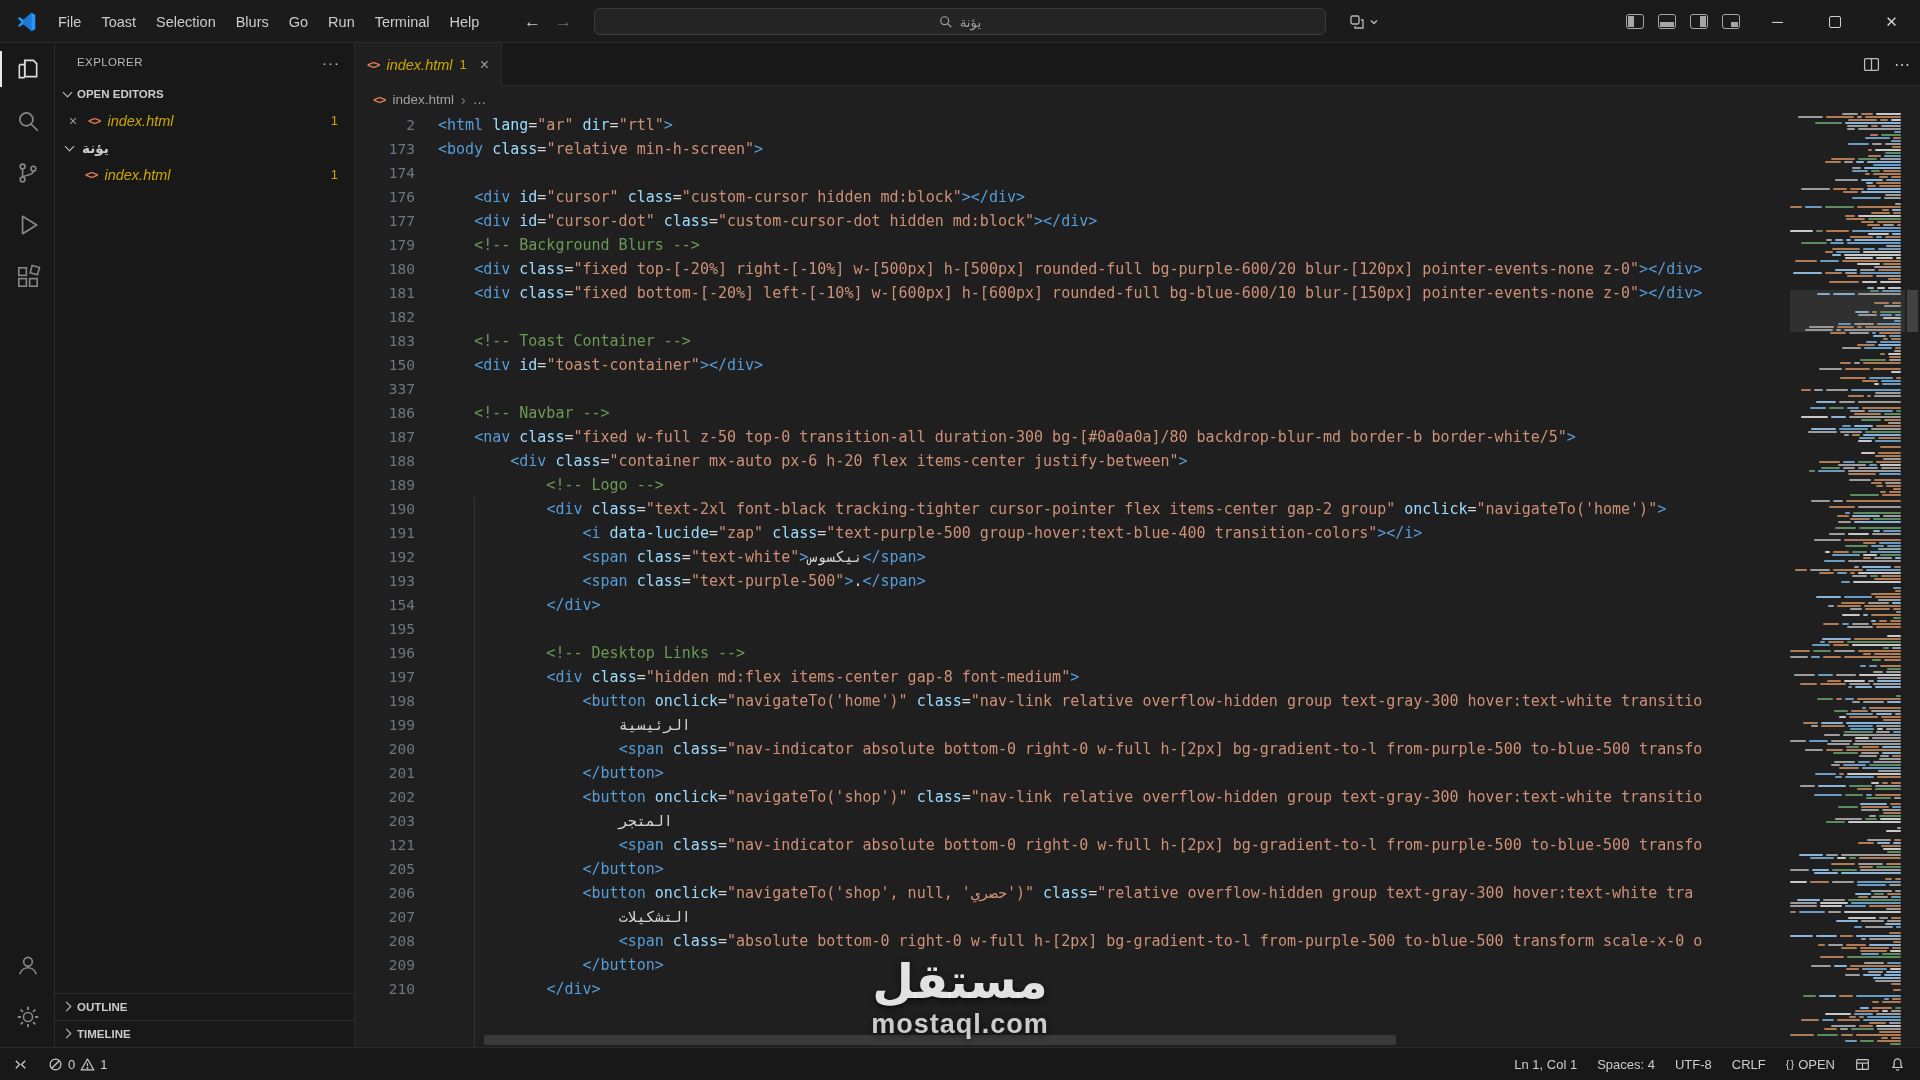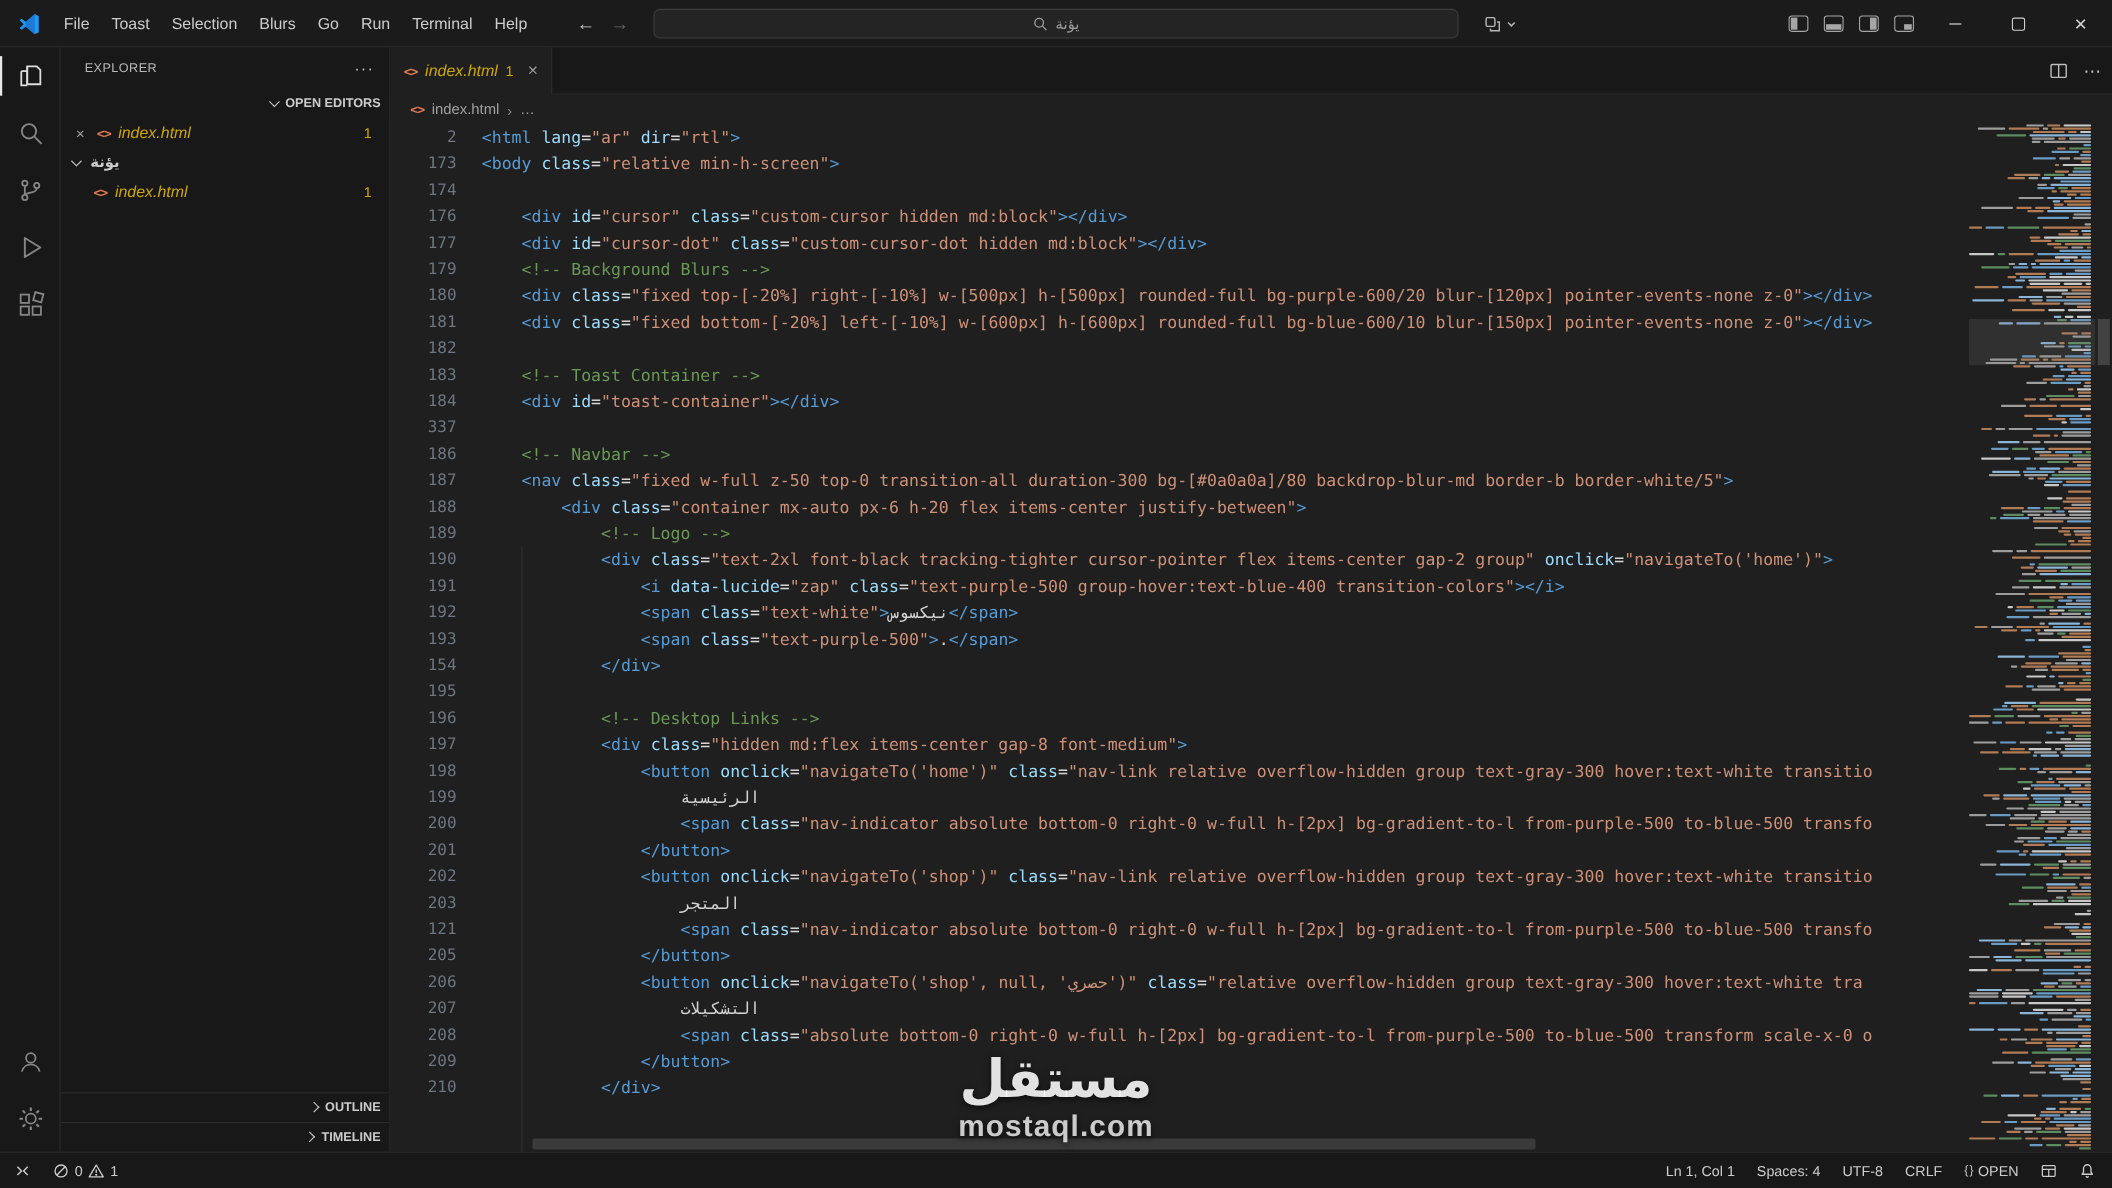--- a/index.html
+++ b/index.html
@@ -32,21 +32,21 @@
   .activitybar { position:absolute; top:43px; left:0; width:55px; bottom:33px; background:#181818; border-right:1px solid #2b2b2b; z-index:40; }
   .ab-item { width:55px; height:52px; display:flex; align-items:center; justify-content:center; position:relative; cursor:pointer; }
   .ab-item.active::before { content:""; position:absolute; left:0; top:8px; bottom:8px; width:2px; background:#e7e7e7; }
   .ab-bottom { position:absolute; bottom:4px; left:0; width:55px; }
   svg.icon { display:block; }
 
   
   .sidebar { position:absolute; top:43px; left:55px; width:300px; bottom:33px; background:#181818; border-right:1px solid #2b2b2b; font-size:14.5px; }
   .sb-header { height:38px; display:flex; align-items:center; justify-content:space-between; padding:0 14px 0 22px; font-size:11.5px; letter-spacing:.4px; color:#b8b8b8; }
   .sb-ellipsis { color:#c0c0c0; font-size:15px; letter-spacing:1px; }
-  .sb-section { height:26px; display:flex; align-items:center; gap:4px; padding:0 8px; font-weight:bold; font-size:11.5px; color:#cccccc; cursor:pointer;justify-content:flex-end; }
+  .sb-section { height:26px; display:flex; align-items:center; gap:4px; padding:0 8px; font-weight:bold; font-size:11.5px; color:#cccccc; cursor:pointer; }
   .sb-row { height:27px; display:flex; align-items:center; gap:7px; padding:0 10px; color:#cccccc; cursor:pointer; position:relative; }
   .file-warn { color:#cca700; font-style:italic; }
   .badge-warn { position:absolute; right:16px; color:#cca700; font-size:13px; }
   .close-x { color:#9d9d9d; font-size:14px; width:16px; text-align:center; }
   .html-glyph { color:#e07b53; font-weight:bold; font-size:12px; font-family:"DejaVu Sans Mono",monospace; letter-spacing:-1px; }
   .chev { width:10px; height:10px; position:relative; flex:0 0 10px; }
   .chev::before { content:""; position:absolute; width:6px; height:6px; border-right:1.4px solid #c5c5c5; border-bottom:1.4px solid #c5c5c5; top:0px; left:1px; transform:rotate(45deg); }
   .chev.right::before { transform:rotate(-45deg); top:1px; left:0; }
   .folder-name { font-weight:bold; font-size:13.5px; }
   .sidebar-bottom { position:absolute; bottom:0; left:0; right:0; }
@@ -280,21 +280,21 @@
           <div class="code-line"><span class="gutter">2</span><span class="line-content"><span class="tk-tag">&lt;html</span><span class="tk-attr"> lang</span><span class="tk-op">=</span><span class="tk-str">"ar"</span><span class="tk-attr"> dir</span><span class="tk-op">=</span><span class="tk-str">"rtl"</span><span class="tk-tag">&gt;</span></span></div>
           <div class="code-line"><span class="gutter">173</span><span class="line-content"><span class="tk-tag">&lt;body</span><span class="tk-attr"> class</span><span class="tk-op">=</span><span class="tk-str">"relative min-h-screen"</span><span class="tk-tag">&gt;</span></span></div>
           <div class="code-line"><span class="gutter">174</span><span class="line-content"></span></div>
           <div class="code-line"><span class="gutter">176</span><span class="line-content"><span class="tk-txt">    </span><span class="tk-tag">&lt;div</span><span class="tk-attr"> id</span><span class="tk-op">=</span><span class="tk-str">"cursor"</span><span class="tk-attr"> class</span><span class="tk-op">=</span><span class="tk-str">"custom-cursor hidden md:block"</span><span class="tk-tag">&gt;&lt;/div&gt;</span></span></div>
           <div class="code-line"><span class="gutter">177</span><span class="line-content"><span class="tk-txt">    </span><span class="tk-tag">&lt;div</span><span class="tk-attr"> id</span><span class="tk-op">=</span><span class="tk-str">"cursor-dot"</span><span class="tk-attr"> class</span><span class="tk-op">=</span><span class="tk-str">"custom-cursor-dot hidden md:block"</span><span class="tk-tag">&gt;&lt;/div&gt;</span></span></div>
           <div class="code-line"><span class="gutter">179</span><span class="line-content"><span class="tk-com">    &lt;!-- Background Blurs --&gt;</span></span></div>
           <div class="code-line"><span class="gutter">180</span><span class="line-content"><span class="tk-txt">    </span><span class="tk-tag">&lt;div</span><span class="tk-attr"> class</span><span class="tk-op">=</span><span class="tk-str">"fixed top-[-20%] right-[-10%] w-[500px] h-[500px] rounded-full bg-purple-600/20 blur-[120px] pointer-events-none z-0"</span><span class="tk-tag">&gt;&lt;/div&gt;</span></span></div>
           <div class="code-line"><span class="gutter">181</span><span class="line-content"><span class="tk-txt">    </span><span class="tk-tag">&lt;div</span><span class="tk-attr"> class</span><span class="tk-op">=</span><span class="tk-str">"fixed bottom-[-20%] left-[-10%] w-[600px] h-[600px] rounded-full bg-blue-600/10 blur-[150px] pointer-events-none z-0"</span><span class="tk-tag">&gt;&lt;/div&gt;</span></span></div>
           <div class="code-line"><span class="gutter">182</span><span class="line-content"></span></div>
           <div class="code-line"><span class="gutter">183</span><span class="line-content"><span class="tk-com">    &lt;!-- Toast Container --&gt;</span></span></div>
-          <div class="code-line"><span class="gutter">184</span><span class="line-content"><span class="tk-txt">    </span><span class="tk-tag">&lt;div</span><span class="tk-attr"> id</span><span class="tk-op">=</span><span class="tk-str">"toast-container"</span><span class="tk-tag">&gt;&lt;/div&gt;</span></span></div>
+          <div class="code-line"><span class="gutter">150</span><span class="line-content"><span class="tk-txt">    </span><span class="tk-tag">&lt;div</span><span class="tk-attr"> id</span><span class="tk-op">=</span><span class="tk-str">"toast-container"</span><span class="tk-tag">&gt;&lt;/div&gt;</span></span></div>
           <div class="code-line"><span class="gutter">337</span><span class="line-content"></span></div>
           <div class="code-line"><span class="gutter">186</span><span class="line-content"><span class="tk-com">    &lt;!-- Navbar --&gt;</span></span></div>
           <div class="code-line"><span class="gutter">187</span><span class="line-content"><span class="tk-txt">    </span><span class="tk-tag">&lt;nav</span><span class="tk-attr"> class</span><span class="tk-op">=</span><span class="tk-str">"fixed w-full z-50 top-0 transition-all duration-300 bg-[#0a0a0a]/80 backdrop-blur-md border-b border-white/5"</span><span class="tk-tag">&gt;</span></span></div>
           <div class="code-line"><span class="gutter">188</span><span class="line-content"><span class="tk-txt">        </span><span class="tk-tag">&lt;div</span><span class="tk-attr"> class</span><span class="tk-op">=</span><span class="tk-str">"container mx-auto px-6 h-20 flex items-center justify-between"</span><span class="tk-tag">&gt;</span></span></div>
           <div class="code-line"><span class="gutter">189</span><span class="line-content"><span class="tk-com">            &lt;!-- Logo --&gt;</span></span></div>
           <div class="code-line"><span class="gutter">190</span><span class="line-content"><span class="tk-txt">            </span><span class="tk-tag">&lt;div</span><span class="tk-attr"> class</span><span class="tk-op">=</span><span class="tk-str">"text-2xl font-black tracking-tighter cursor-pointer flex items-center gap-2 group"</span><span class="tk-attr"> onclick</span><span class="tk-op">=</span><span class="tk-str">"navigateTo('home')"</span><span class="tk-tag">&gt;</span></span></div>
           <div class="code-line"><span class="gutter">191</span><span class="line-content"><span class="tk-txt">                </span><span class="tk-tag">&lt;i</span><span class="tk-attr"> data-lucide</span><span class="tk-op">=</span><span class="tk-str">"zap"</span><span class="tk-attr"> class</span><span class="tk-op">=</span><span class="tk-str">"text-purple-500 group-hover:text-blue-400 transition-colors"</span><span class="tk-tag">&gt;&lt;/i&gt;</span></span></div>
           <div class="code-line"><span class="gutter">192</span><span class="line-content"><span class="tk-txt">                </span><span class="tk-tag">&lt;span</span><span class="tk-attr"> class</span><span class="tk-op">=</span><span class="tk-str">"text-white"</span><span class="tk-tag">&gt;</span><span class="tk-txt">نيكسوس</span><span class="tk-tag">&lt;/span&gt;</span></span></div>
           <div class="code-line"><span class="gutter">193</span><span class="line-content"><span class="tk-txt">                </span><span class="tk-tag">&lt;span</span><span class="tk-attr"> class</span><span class="tk-op">=</span><span class="tk-str">"text-purple-500"</span><span class="tk-tag">&gt;</span><span class="tk-txt">.</span><span class="tk-tag">&lt;/span&gt;</span></span></div>
           <div class="code-line"><span class="gutter">154</span><span class="line-content"><span class="tk-txt">            </span><span class="tk-tag">&lt;/div&gt;</span></span></div>

